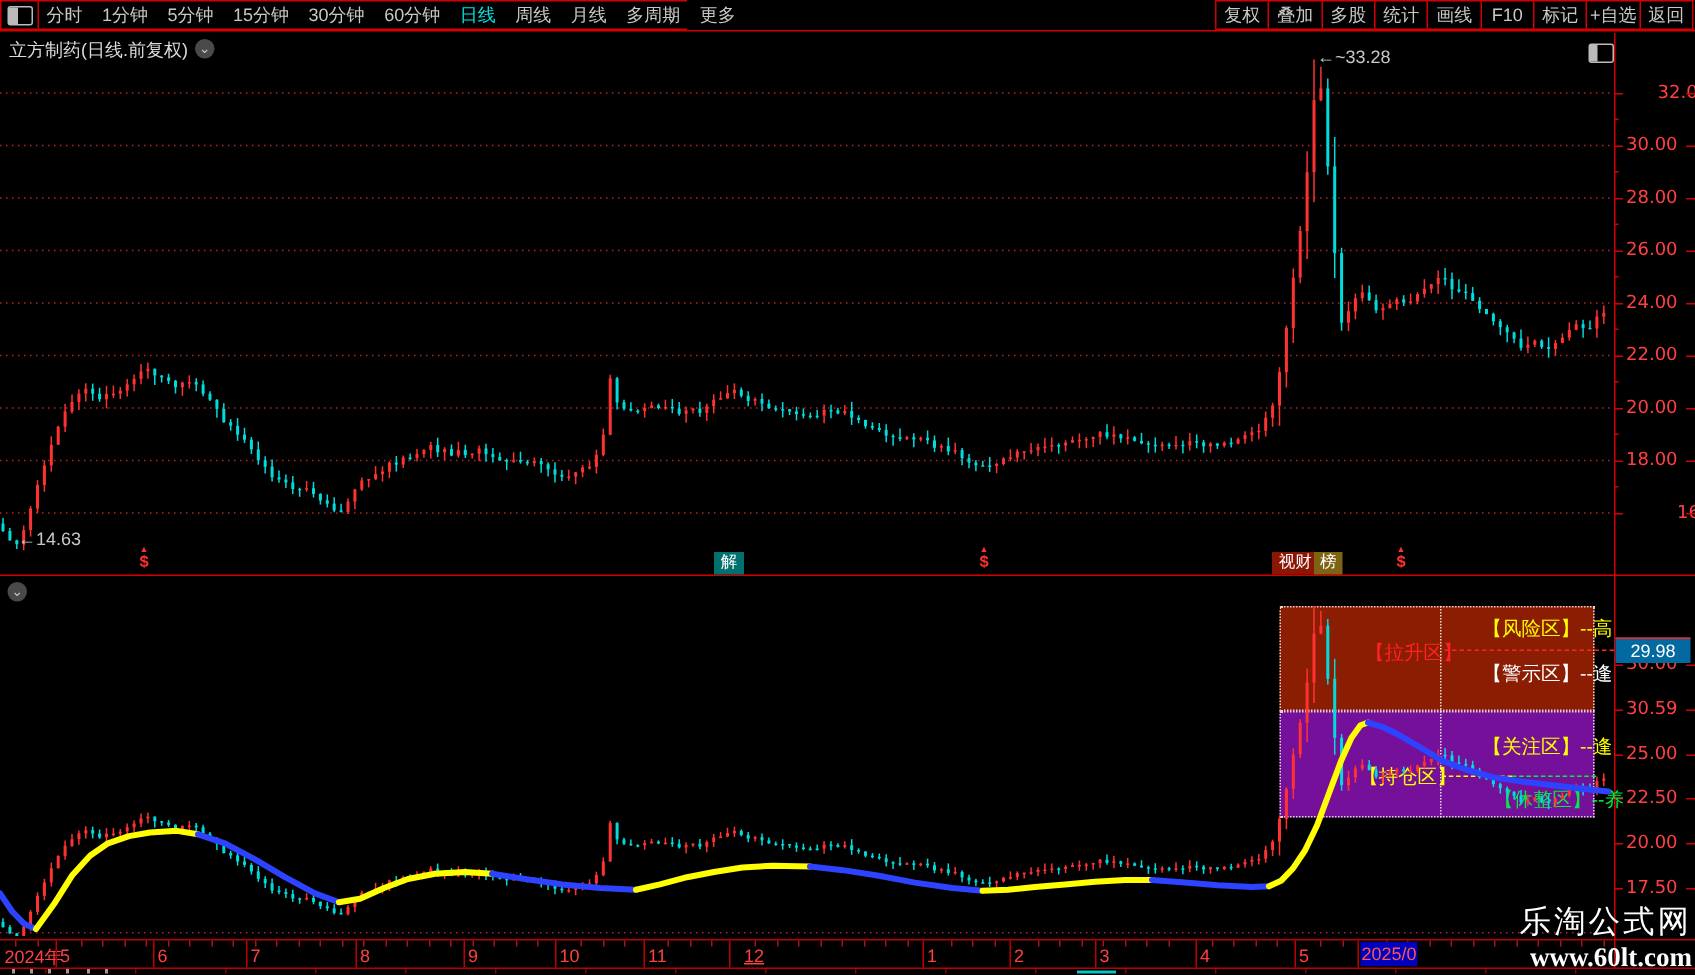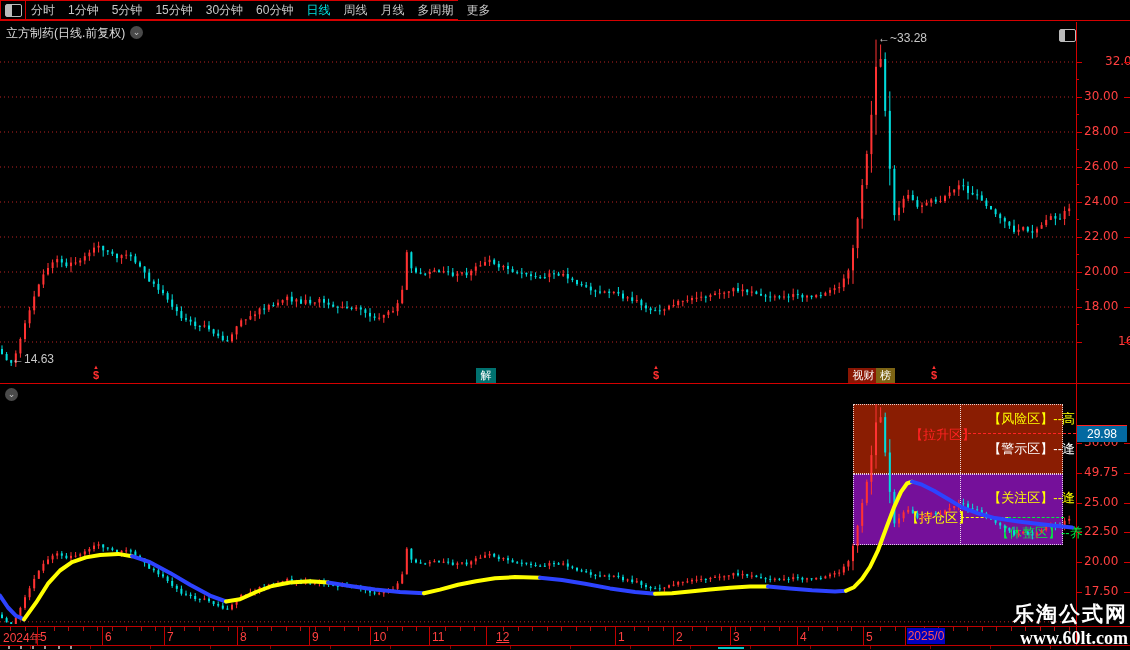--- a/index.html
+++ b/index.html
@@ -44,20 +44,31 @@
           <span class="tbi">30分钟</span>
           <span class="tbi">60分钟</span>
           <span class="tbi" style="color: rgb(0, 224, 224);">日线</span>
           <span class="tbi">周线</span>
           <span class="tbi">月线</span>
           <span class="tbi">多周期</span>
           <span class="tbi">更多</span>
         </div>
       <span class="abs tbi" style="left:444px;top:2px;">〉</span>
     </div>
+    <div id="tb-right" class="abs" style="left:810px;top:0;width:319px;height:20px;border-top:1px solid #d40000;border-bottom:1px solid #d40000;border-right:1px solid #d40000;box-sizing:border-box;display:flex;">
+        <div class="tbr">复权</div>
+        <div class="tbr">叠加</div>
+        <div class="tbr">多股</div>
+        <div class="tbr">统计</div>
+        <div class="tbr">画线</div>
+        <div class="tbr">F10</div>
+        <div class="tbr">标记</div>
+        <div class="tbr">+自选</div>
+        <div class="tbr">返回</div>
+      </div>
     <div class="abs" style="left:0;top:20px;width:1130px;height:1px;background:#d40000;"></div>
   </div>
 
   <div class="abs" style="left:6px;top:25px;color:#dcdcdc;font-size:12px;">立方制药(日线.前复权)</div>
   <div class="circ-icon" style="left:130px;top:26px;">⌄</div>
 
   <div class="abs" style="left:1059px;top:29px;width:15px;height:11px;border:1px solid #bbb;border-radius:2px;">
     <div style="width:5px;height:100%;background:#bbb;"></div>
   </div>
 
@@ -1049,21 +1060,21 @@
     </svg>
 
   <div class="abs" style="left:1077px;top:425px;width:50px;height:16px;background:#0369a1;border-top:1px solid #ff2222;
               color:#fff;font-size:12px;text-align:center;line-height:16px;z-index:6;">29.98</div>
 
   <div class="month-lbl" style="left:3px;">2024年</div>
   <div class="abs" style="left:907px;top:628px;width:38px;height:16px;background:#0000bf;color:#ff5555;
               font-size:12px;text-align:center;line-height:16px;z-index:4;">2025/0</div>
 
   <div class="abs" style="left:890px;top:600px;width:238px;text-align:right;z-index:50;color:#fff;">
-    <div style="font-size:21px;font-weight:bold;letter-spacing:2px;text-align:right;">乐淘公式网</div>
+    <div style="font-size:21px;font-weight:normal;letter-spacing:2px;text-align:right;">乐淘公式网</div>
     <div style="font-size:18px;font-weight:bold;font-family:'Liberation Serif','DejaVu Serif',serif;">www.60lt.com</div>
   </div>
 
 <div class="yaxis-lbl" style="left: 1084px; top: 54px; margin-left: 21px;">32.00</div>
     <div class="abs" style="left: 1076px; top: 62px; width: 6px; height: 1px; background: rgb(212, 0, 0);"></div>
     <div class="abs" style="left: 1076px; top: 79px; width: 3px; height: 1px; background: rgb(212, 0, 0);"></div>
     <div class="abs" style="left: 1124px; top: 62px; width: 6px; height: 1px; background: rgb(212, 0, 0);"></div>
     <div class="yaxis-lbl" style="left: 1084px; top: 89px;">30.00</div>
     <div class="abs" style="left: 1076px; top: 97px; width: 6px; height: 1px; background: rgb(212, 0, 0);"></div>
     <div class="abs" style="left: 1076px; top: 114px; width: 3px; height: 1px; background: rgb(212, 0, 0);"></div>
@@ -1091,21 +1102,21 @@
     <div class="yaxis-lbl" style="left: 1084px; top: 299px;">18.00</div>
     <div class="abs" style="left: 1076px; top: 307px; width: 6px; height: 1px; background: rgb(212, 0, 0);"></div>
     <div class="abs" style="left: 1076px; top: 324px; width: 3px; height: 1px; background: rgb(212, 0, 0);"></div>
     <div class="abs" style="left: 1124px; top: 307px; width: 6px; height: 1px; background: rgb(212, 0, 0);"></div>
     <div class="yaxis-lbl" style="left: 1118px; top: 334px;">16.00</div>
     <div class="abs" style="left: 1076px; top: 342px; width: 6px; height: 1px; background: rgb(212, 0, 0);"></div>
     <div class="abs" style="left: 1124px; top: 342px; width: 6px; height: 1px; background: rgb(212, 0, 0);"></div>
     <div class="yaxis-lbl" style="left: 1084px; top: 435px;">30.00</div>
     <div class="abs" style="left: 1076px; top: 443px; width: 6px; height: 1px; background: rgb(212, 0, 0);"></div>
     <div class="abs" style="left: 1124px; top: 443px; width: 6px; height: 1px; background: rgb(212, 0, 0);"></div>
-    <div class="yaxis-lbl" style="left: 1084px; top: 465px;">49.75</div>
+    <div class="yaxis-lbl" style="left: 1084px; top: 465px;">30.59</div>
     <div class="abs" style="left: 1076px; top: 473px; width: 6px; height: 1px; background: rgb(212, 0, 0);"></div>
     <div class="abs" style="left: 1124px; top: 473px; width: 6px; height: 1px; background: rgb(212, 0, 0);"></div>
     <div class="yaxis-lbl" style="left: 1084px; top: 495px;">25.00</div>
     <div class="abs" style="left: 1076px; top: 503px; width: 6px; height: 1px; background: rgb(212, 0, 0);"></div>
     <div class="abs" style="left: 1124px; top: 503px; width: 6px; height: 1px; background: rgb(212, 0, 0);"></div>
     <div class="yaxis-lbl" style="left: 1084px; top: 524px;">22.50</div>
     <div class="abs" style="left: 1076px; top: 532px; width: 6px; height: 1px; background: rgb(212, 0, 0);"></div>
     <div class="abs" style="left: 1124px; top: 532px; width: 6px; height: 1px; background: rgb(212, 0, 0);"></div>
     <div class="yaxis-lbl" style="left: 1084px; top: 554px;">20.00</div>
     <div class="abs" style="left: 1076px; top: 562px; width: 6px; height: 1px; background: rgb(212, 0, 0);"></div>

